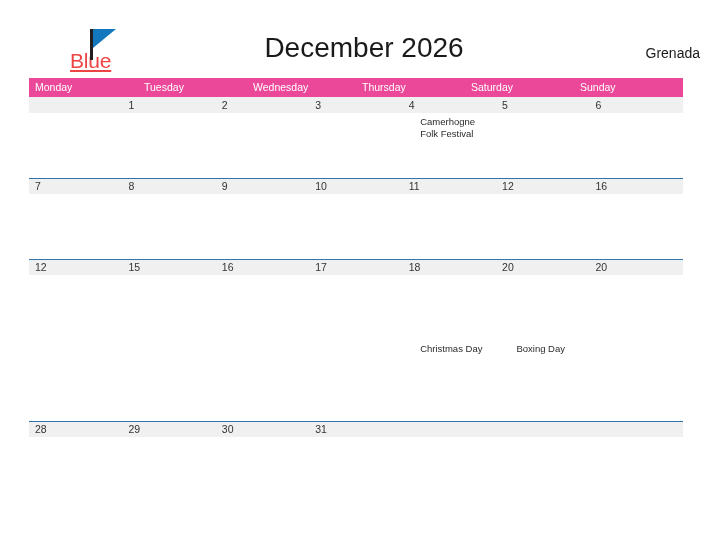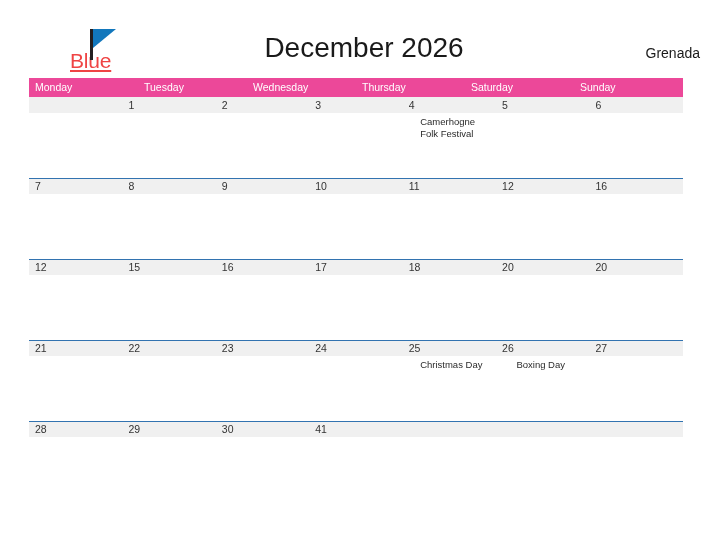--- a/index.html
+++ b/index.html
@@ -293,29 +293,20 @@
       <div class="event-cell">
           <span class="event-text"></span>
         </div>
       <div class="event-cell">
           <span class="event-text"></span>
         </div>
     </div>
   </div>
 
   <div class="week-row">
-    <div class="daynum-band">
-      <div class="daynum-cell">21</div>
-      <div class="daynum-cell">22</div>
-      <div class="daynum-cell">23</div>
-      <div class="daynum-cell">24</div>
-      <div class="daynum-cell">25</div>
-      <div class="daynum-cell">26</div>
-      <div class="daynum-cell">27</div>
-    </div>
     <div class="events-band">
       <div class="event-cell">
           <span class="event-text"></span>
         </div>
       <div class="event-cell">
           <span class="event-text"></span>
         </div>
       <div class="event-cell">
           <span class="event-text"></span>
         </div>
@@ -332,21 +323,21 @@
           <span class="event-text"></span>
         </div>
     </div>
   </div>
 
   <div class="week-row last-row">
     <div class="daynum-band">
       <div class="daynum-cell">28</div>
       <div class="daynum-cell">29</div>
       <div class="daynum-cell">30</div>
-      <div class="daynum-cell">41</div>
+      <div class="daynum-cell">31</div>
       <div class="daynum-cell"></div>
       <div class="daynum-cell"></div>
       <div class="daynum-cell"></div>
     </div>
     <div class="events-band">
       <div class="event-cell">
           <span class="event-text"></span>
         </div>
       <div class="event-cell">
           <span class="event-text"></span>

